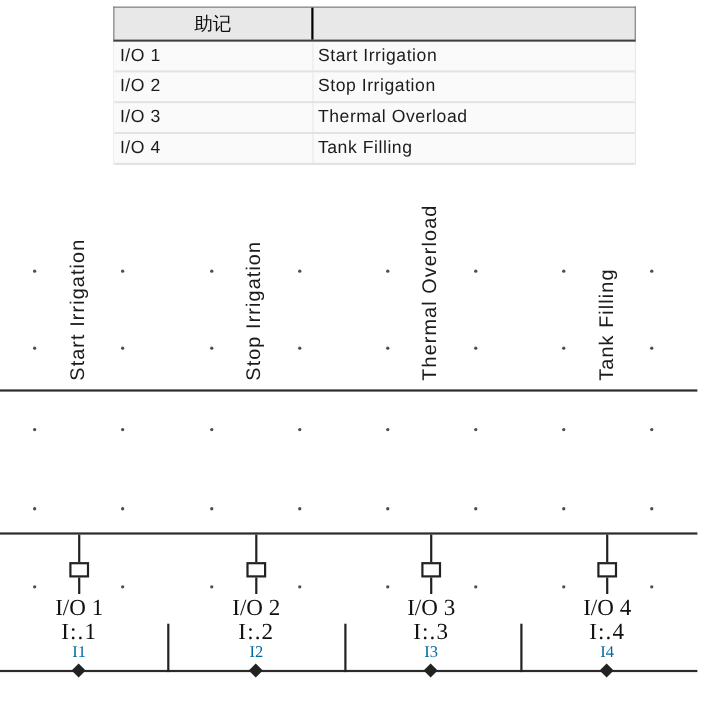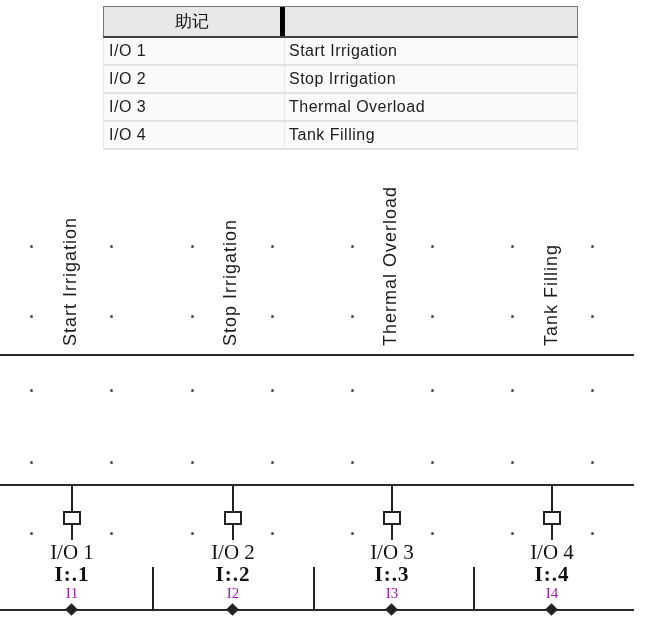--- a/index.html
+++ b/index.html
@@ -4,21 +4,21 @@
 <style>
   html,body{margin:0;padding:0;background:#fff;}
   .canvas{position:relative;width:647px;height:640px;background:#ffffff;overflow:hidden;
           font-family:"Liberation Sans",sans-serif;}
 
   
   .symbol-table{position:absolute;left:103px;top:6px;width:475px;}
   .thead{display:flex;height:32px;background:#e8e8e8;border:1px solid #777;
          border-bottom:2px solid #3f3f3f;box-sizing:border-box;}
   .th{display:flex;align-items:center;justify-content:center;font-size:17px;color:#111;}
-  .th1{width:181px;border-right:5px solid #000000;box-sizing:border-box;}
+  .th1{width:181px;border-right:2px solid #000000;box-sizing:border-box;}
   .th2{flex:1;}
   .tbody{border-left:1px solid #e9e9e9;border-right:1px solid #e0e0e0;}
   .trow{display:flex;height:28px;background:#fafafa;border-bottom:2px solid #e2e2e2;
         box-sizing:border-box;font-size:16px;letter-spacing:.5px;color:#1c1c1c;}
   .td{display:flex;align-items:center;}
   .td1{width:181px;padding-left:5px;border-right:1px solid #e8e8e8;box-sizing:border-box;}
   .td2{flex:1;padding-left:4px;}
 
   
   .rule{position:absolute;left:0;width:634px;height:2px;background:#2b2b2b;}
@@ -33,23 +33,23 @@
 
   .contact{position:absolute;top:484px;width:90px;text-align:center;}
   .c1{left:27px;} .c2{left:188px;} .c3{left:347px;} .c4{left:507px;}
   .stub{position:absolute;left:44px;width:2px;background:#222;}
   .s1{top:2px;height:26px;} .s2{top:41px;height:15px;}
   .cbox{position:absolute;left:36px;top:27px;width:14px;height:10px;
         border:2px solid #222;background:#fff;}
   .cname{position:absolute;top:56px;width:100%;font-family:"Liberation Serif",serif;
          font-size:21px;color:#111;}
   .caddr{position:absolute;top:78px;width:100%;font-family:"Liberation Serif",serif;
-         font-size:21px;letter-spacing:1px;color:#111;font-weight:bold;}
+         font-size:21px;letter-spacing:1px;color:#111;}
   .ctag{position:absolute;top:101px;width:100%;font-family:"Liberation Serif",serif;
-        font-size:15px;color:#a21caf;}
+        font-size:15px;color:#0369a1;}
   .cnode{position:absolute;left:40px;top:121px;width:9px;height:9px;background:#222;
          transform:rotate(45deg);}
 
   .sep{position:absolute;top:567px;width:2px;height:44px;background:#222;}
   .sep1{left:152px;} .sep2{left:313px;} .sep3{left:473px;}
 </style>
 </head>
 <body>
 
 <div class="canvas">

